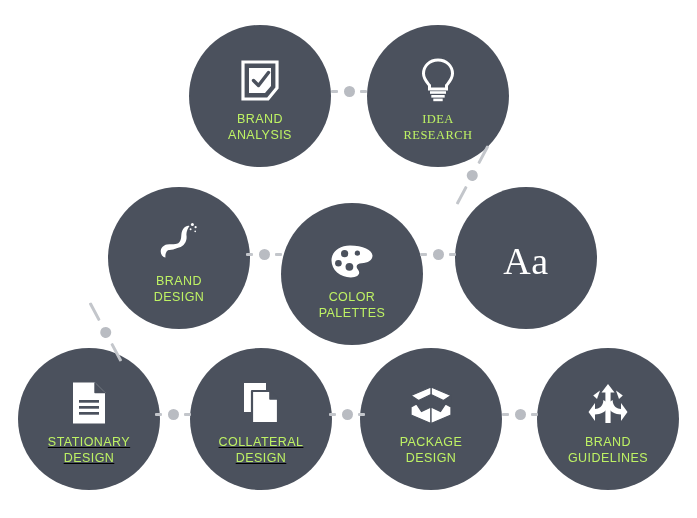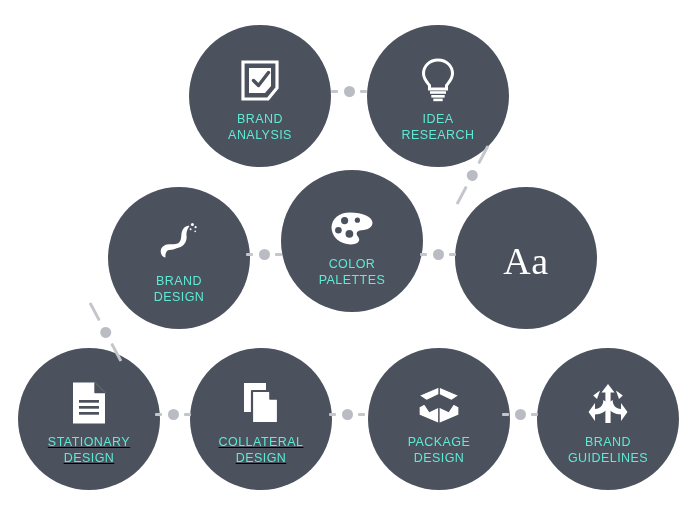--- a/index.html
+++ b/index.html
@@ -35,21 +35,21 @@
     height: 46px;
     display: flex;
     align-items: flex-end;
     justify-content: center;
     margin-bottom: 9px;
   }
   .node-icon svg {
     display: block;
   }
   .node-label {
-    color: #5eead4;
+    color: #bef264;
     font-size: 12.5px;
     line-height: 16px;
     letter-spacing: 0.45px;
     text-align: center;
     white-space: pre-line;
     font-weight: 400;
   }
   .typo-glyph {
     font-family: "Liberation Serif", serif;
     color: #ffffff;
@@ -117,21 +117,21 @@
       <svg width="40" height="42" viewBox="0 0 40 42">
         <path d="M3 2 L30 2 L37 2 L37 28 L28 39 L3 39 Z" fill="none" stroke="#ffffff" stroke-width="3.2"></path>
         <path d="M9 8 L31 8 L31 26 L25 33 L9 33 Z" fill="#ffffff"></path>
         <path d="M13.5 20.5 L18.5 25.5 L28.5 12.5" fill="none" stroke="#4b515d" stroke-width="3.4" stroke-linecap="round" stroke-linejoin="round"></path>
       </svg>
     </div>
     <div class="node-label">BRAND
 ANALYSIS</div>
   </div>
 
-  <div class="node" style="left:367px; top:25px;">
+  <div class="node" style="left:367px; top:25px;font-family:Liberation Serif, serif;">
     <div class="node-icon">
       <svg width="34" height="44" viewBox="0 0 34 44">
         <path d="M17 2 C8.5 2 2.5 8.2 2.5 15.6 C2.5 21 6 24.3 8.5 27.4 L8.5 31 L25.5 31 L25.5 27.4 C28 24.3 31.5 21 31.5 15.6 C31.5 8.2 25.5 2 17 2 Z" fill="none" stroke="#ffffff" stroke-width="3"></path>
         <rect x="9" y="33.2" width="16" height="2.6" fill="#ffffff"></rect>
         <rect x="10.3" y="37" width="13.4" height="2.6" fill="#ffffff"></rect>
         <rect x="12.3" y="40.6" width="9.4" height="2.6" fill="#ffffff"></rect>
       </svg>
     </div>
     <div class="node-label">IDEA
 RESEARCH</div>
@@ -145,21 +145,21 @@
         <circle cx="36.4" cy="4.6" r="1.5" fill="#ffffff"></circle>
         <circle cx="39.6" cy="7.2" r="1.1" fill="#ffffff"></circle>
         <circle cx="34.6" cy="9.2" r="0.95" fill="#ffffff"></circle>
         <circle cx="39.2" cy="11.4" r="0.8" fill="#ffffff"></circle>
       </svg>
     </div>
     <div class="node-label">BRAND
 DESIGN</div>
   </div>
 
-  <div class="node" style="left:281px; top:170px;">
+  <div class="node" style="left:281px; top:203px;">
     <div class="node-icon">
       <svg width="44" height="36" viewBox="0 0 44 36">
         <path d="M20 1.5 C9 1.5 1.5 7.8 1.5 16.6 C1.5 25.8 10 33.5 20.8 33.5 C26.5 33.5 29.2 31.2 29.2 28.6 C29.2 26 26.6 25.2 26.6 22.8 C26.6 20.4 28.8 19.2 31.6 19.2 C38 19.2 42.5 16.2 42.5 11.8 C42.5 5.9 32.8 1.5 20 1.5 Z" fill="#ffffff"></path>
         <circle cx="14.6" cy="9.6" r="3.6" fill="#4b515d"></circle>
         <circle cx="8.4" cy="19.2" r="3.3" fill="#4b515d"></circle>
         <circle cx="19.4" cy="22.8" r="3.9" fill="#4b515d"></circle>
         <circle cx="27.4" cy="9.2" r="2.6" fill="#4b515d"></circle>
       </svg>
     </div>
     <div class="node-label">COLOR
@@ -191,21 +191,21 @@
       <svg width="42" height="44" viewBox="0 0 42 44">
         <path d="M4 2 L26 2 L26 31 L4 31 Z" fill="#ffffff"></path>
         <path d="M12 10 L30 10 L38 18 L38 42 L12 42 Z" fill="#ffffff" stroke="#4b515d" stroke-width="2.2" stroke-linejoin="round"></path>
         <path d="M30 10 L30 18 L38 18" fill="#4b515d" stroke="#4b515d" stroke-width="1.6" stroke-linejoin="round"></path>
       </svg>
     </div>
     <div class="node-label">COLLATERAL
 DESIGN</div>
   </div>
 
-  <div class="node" style="left:368px; top:348px;">
+  <div class="node" style="left:360px; top:348px;">
     <div class="node-icon">
       <svg width="46" height="40" viewBox="0 0 46 40">
         <path d="M23 2 L43 10.5 L35.5 15.5 L23 9.5 Z" fill="#ffffff" stroke="#4b515d" stroke-width="1.3" stroke-linejoin="round"></path>
         <path d="M23 2 L3 10.5 L10.5 15.5 L23 9.5 Z" fill="#ffffff" stroke="#4b515d" stroke-width="1.3" stroke-linejoin="round"></path>
         <path d="M3 10.5 L3 30 L23 38.5 L23 22 L13.5 26.5 L8.5 19 L3 22 Z" fill="#ffffff" stroke="#4b515d" stroke-width="1.3" stroke-linejoin="round"></path>
         <path d="M43 10.5 L43 30 L23 38.5 L23 22 L32.5 26.5 L37.5 19 L43 22 Z" fill="#ffffff" stroke="#4b515d" stroke-width="1.3" stroke-linejoin="round"></path>
       </svg>
     </div>
     <div class="node-label">PACKAGE
 DESIGN</div>

